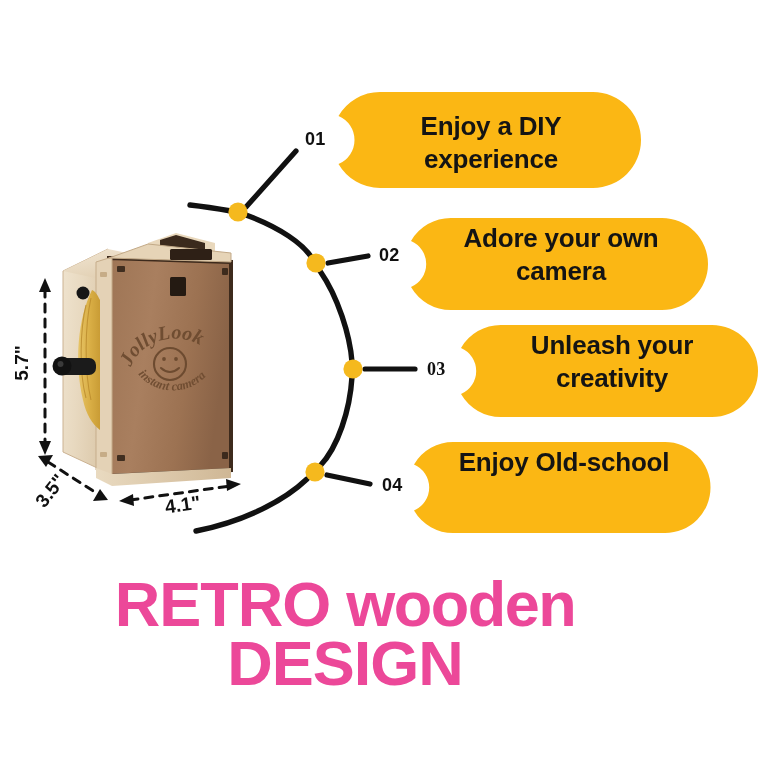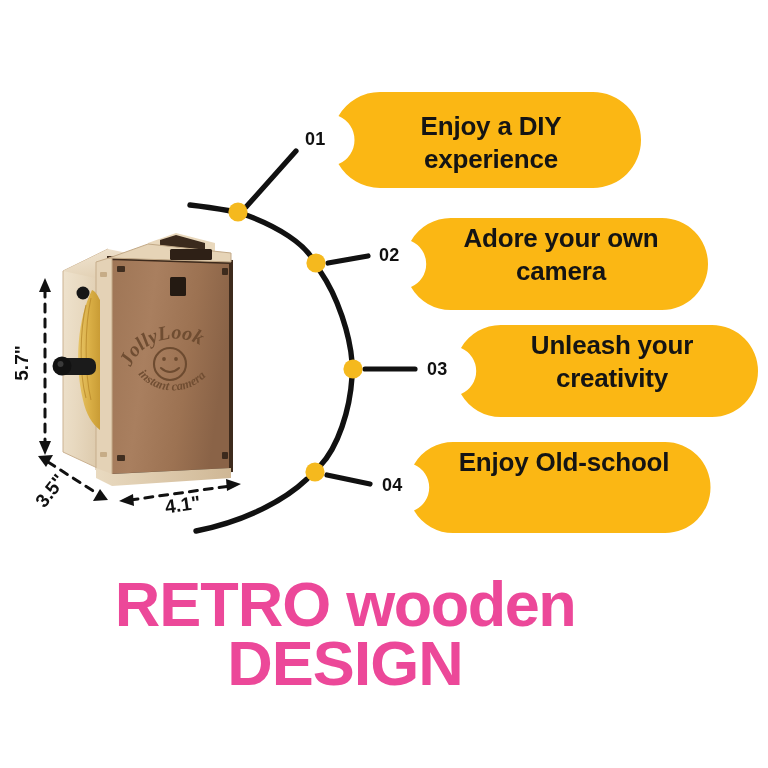--- a/index.html
+++ b/index.html
@@ -272,21 +272,21 @@
       <g>
         <path d="M 130 500 L 230 486" stroke-dasharray="8 7"></path>
         <path d="M 119 501 L 133 494 L 134 506 Z" fill="#111111" stroke="none"></path>
         <path d="M 241 484 L 227 491 L 226 479 Z" fill="#111111" stroke="none"></path>
       </g>
     </g>
   </svg>
 
   <div class="step-num" style="left:305px; top:129px;">01</div>
   <div class="step-num" style="left:379px; top:245px;">02</div>
-  <div class="step-num" style="left:427px; top:359px;">03</div>
+  <div class="step-num" style="left:427px; top:359px;font-family:Liberation Serif, serif;">03</div>
   <div class="step-num" style="left:382px; top:475px;">04</div>
 
   <div class="pill-text" style="left:360px; top:110px; width:262px;">
     <span>Enjoy a DIY</span><br>
     <span>experience</span>
   </div>
 
   <div class="pill-text" style="left:432px; top:222px; width:258px;">
     <span>Adore your own</span><br>
     <span>camera</span>

